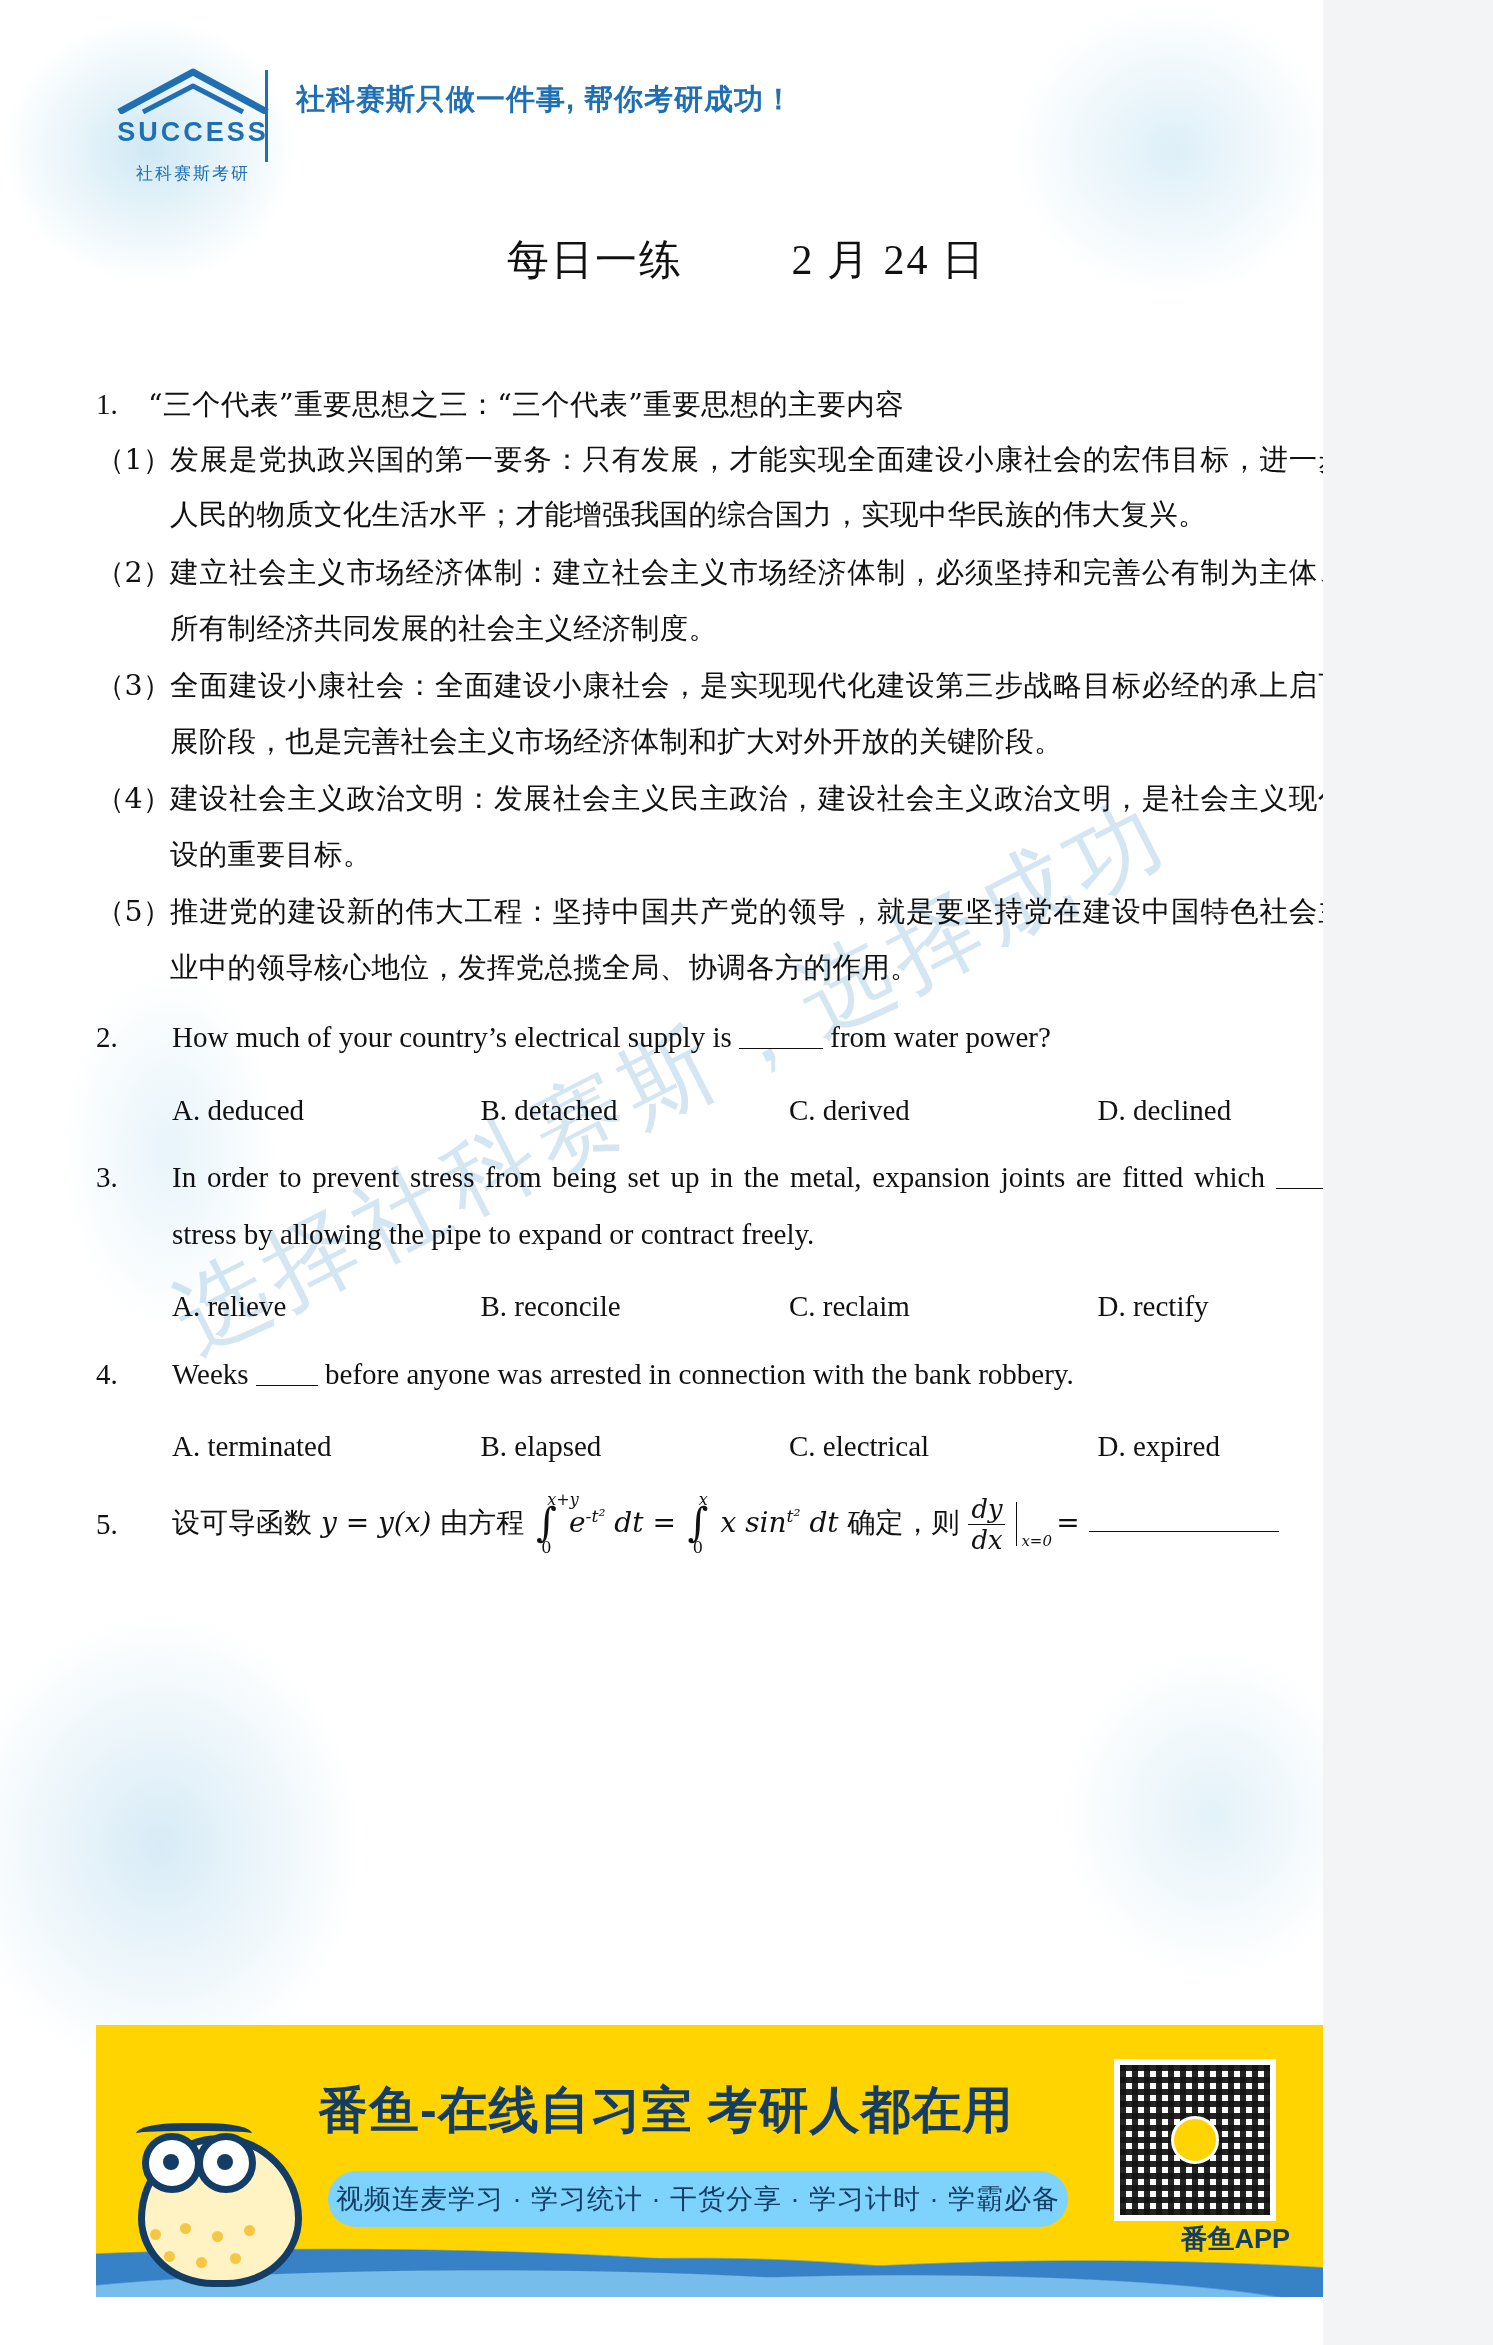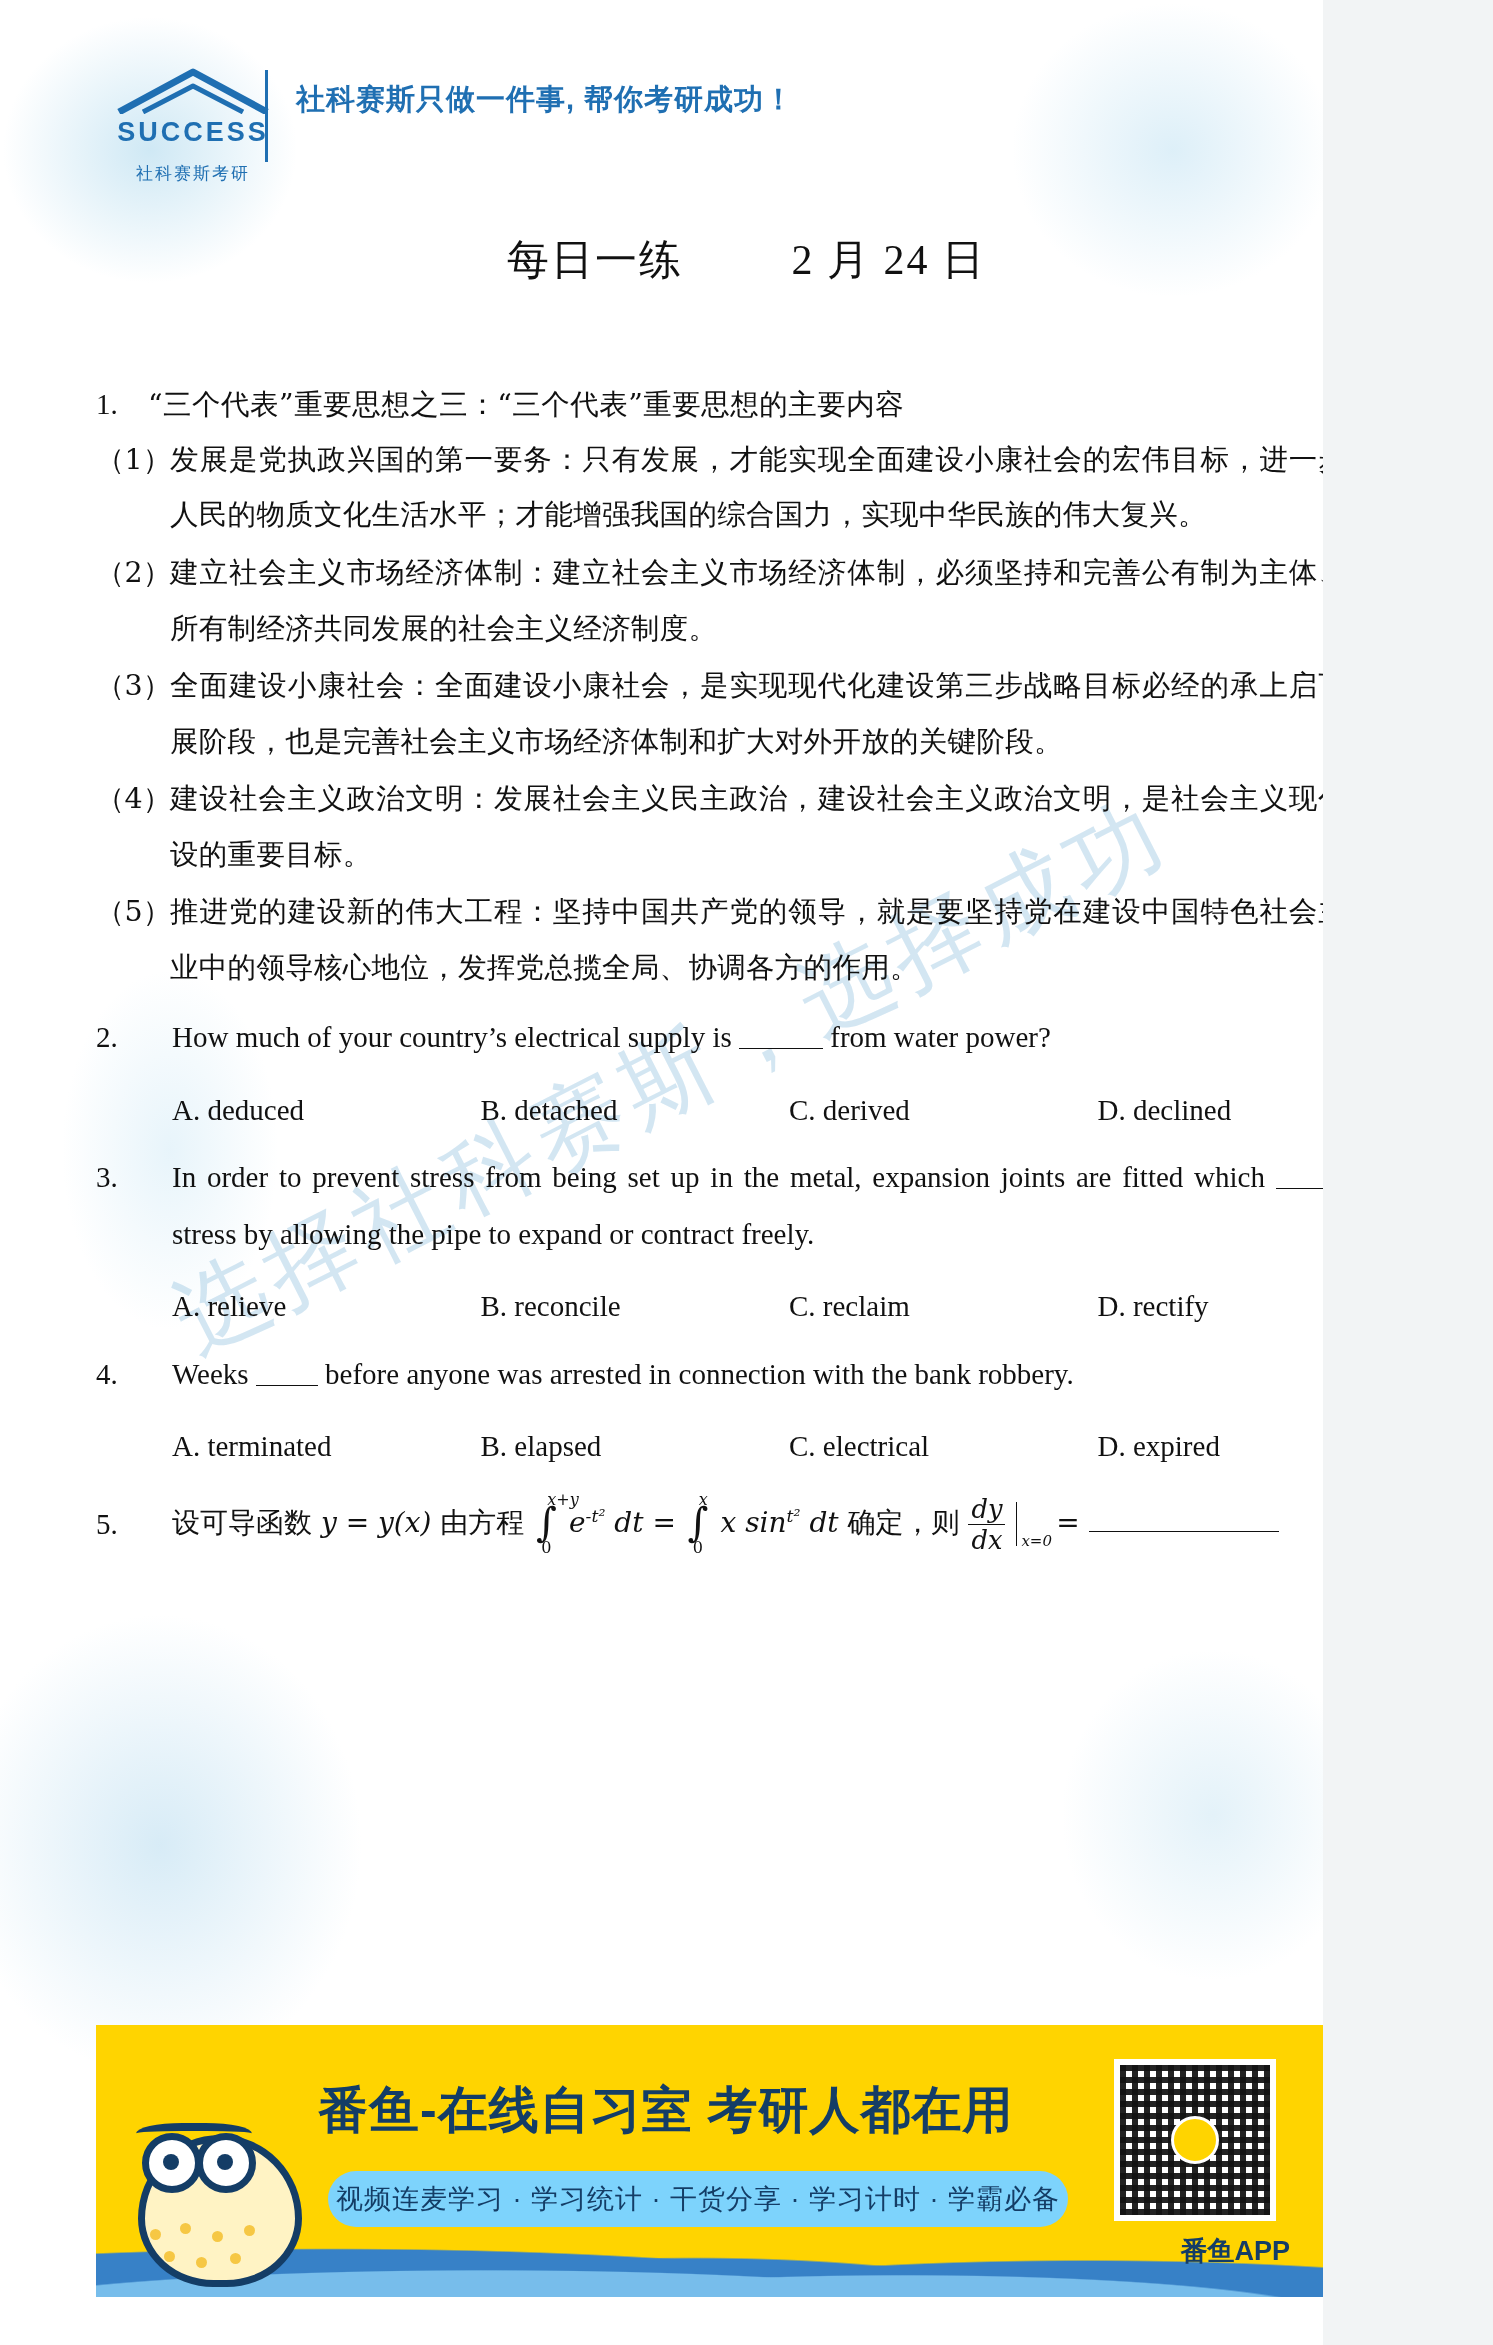--- a/index.html
+++ b/index.html
@@ -366,21 +366,21 @@
     position: absolute;
     left: 50%; top: 50%;
     transform: translate(-50%,-50%);
     width: 42px; height: 42px;
     border-radius: 50%;
     background: #ffd400;
     border: 3px solid #fff;
   }
   .qr-label {
     position: absolute;
-    right: 108px; bottom: 28px;
+    right: 108px; bottom: 40px;
     font-family: "Liberation Sans", sans-serif;
     font-weight: bold;
     font-size: 27px;
     color: #143d66;
   }
 </style>
 </head>
 <body>
 
 <div class="page">

